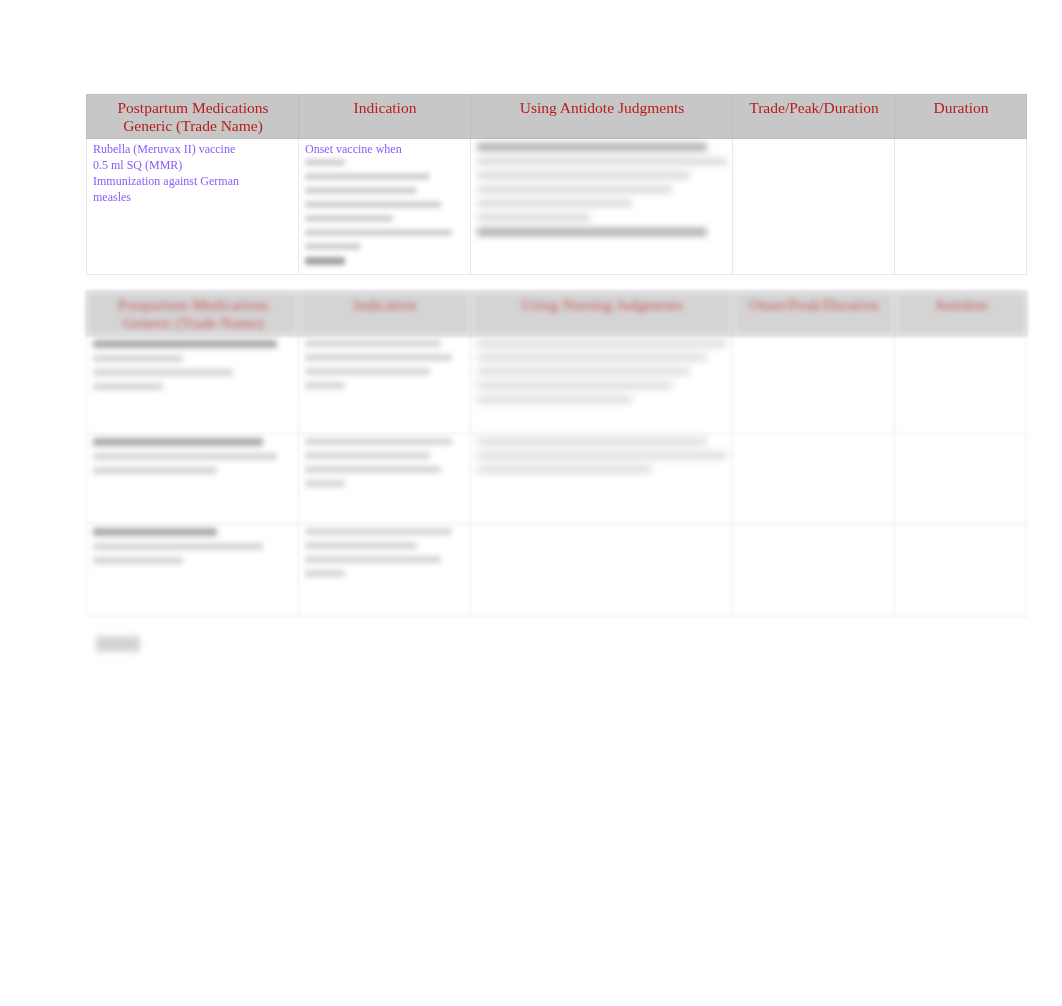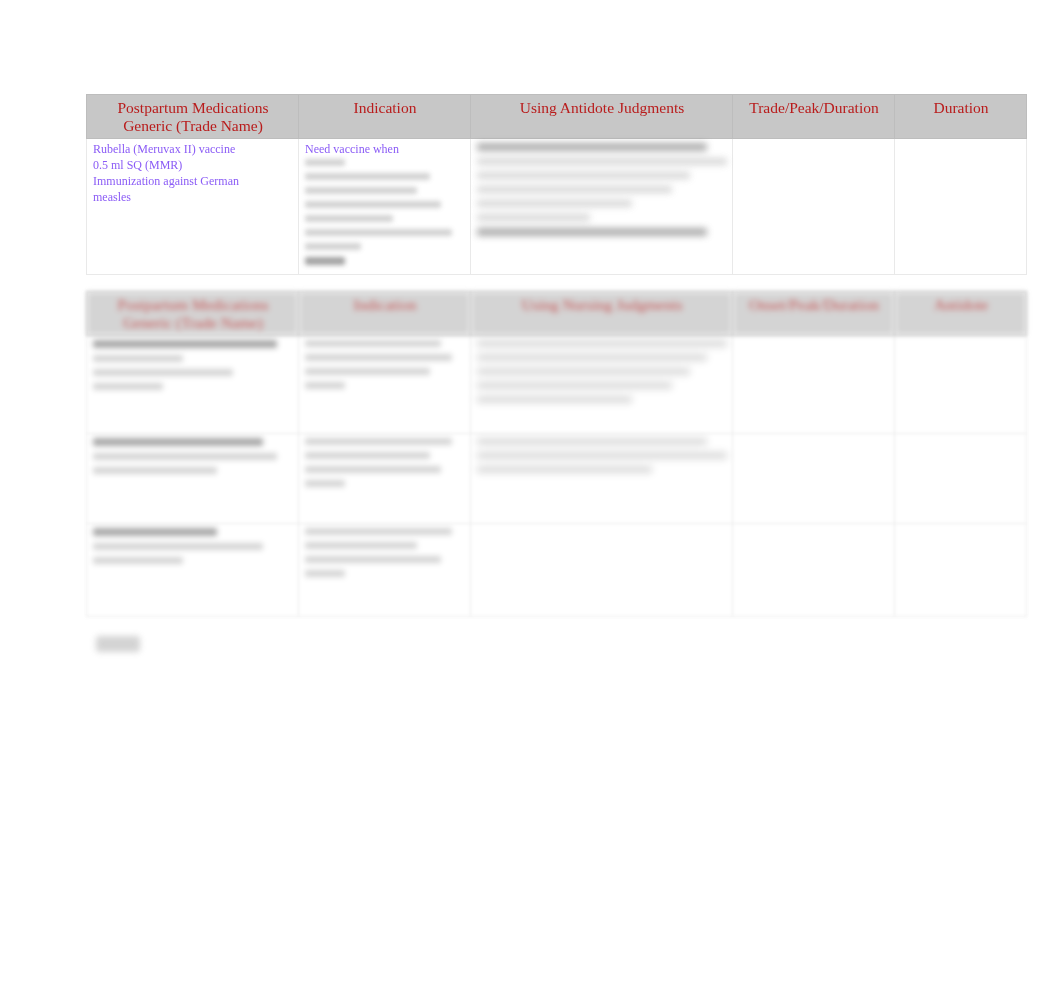--- a/index.html
+++ b/index.html
@@ -147,21 +147,21 @@
     </thead>
     <tbody>
       <tr>
         <td>
           <span class="cell-text">Rubella (Meruvax II) vaccine
 0.5 ml SQ (MMR)
 Immunization against German
 measles</span>
         </td>
         <td>
-          <span class="cell-text">Need vaccine when</span>
+          <span class="cell-text">Onset vaccine when</span>
           <span class="ghost-lines blur-md">
             <i class="w25"></i>
               <i class="w78"></i>
               <i class="w70"></i>
             <i class="w85"></i>
               <i class="w55"></i>
               <i class="w92"></i>
             <i class="w35"></i>
               <i class="w25 dark"></i>
           </span>

